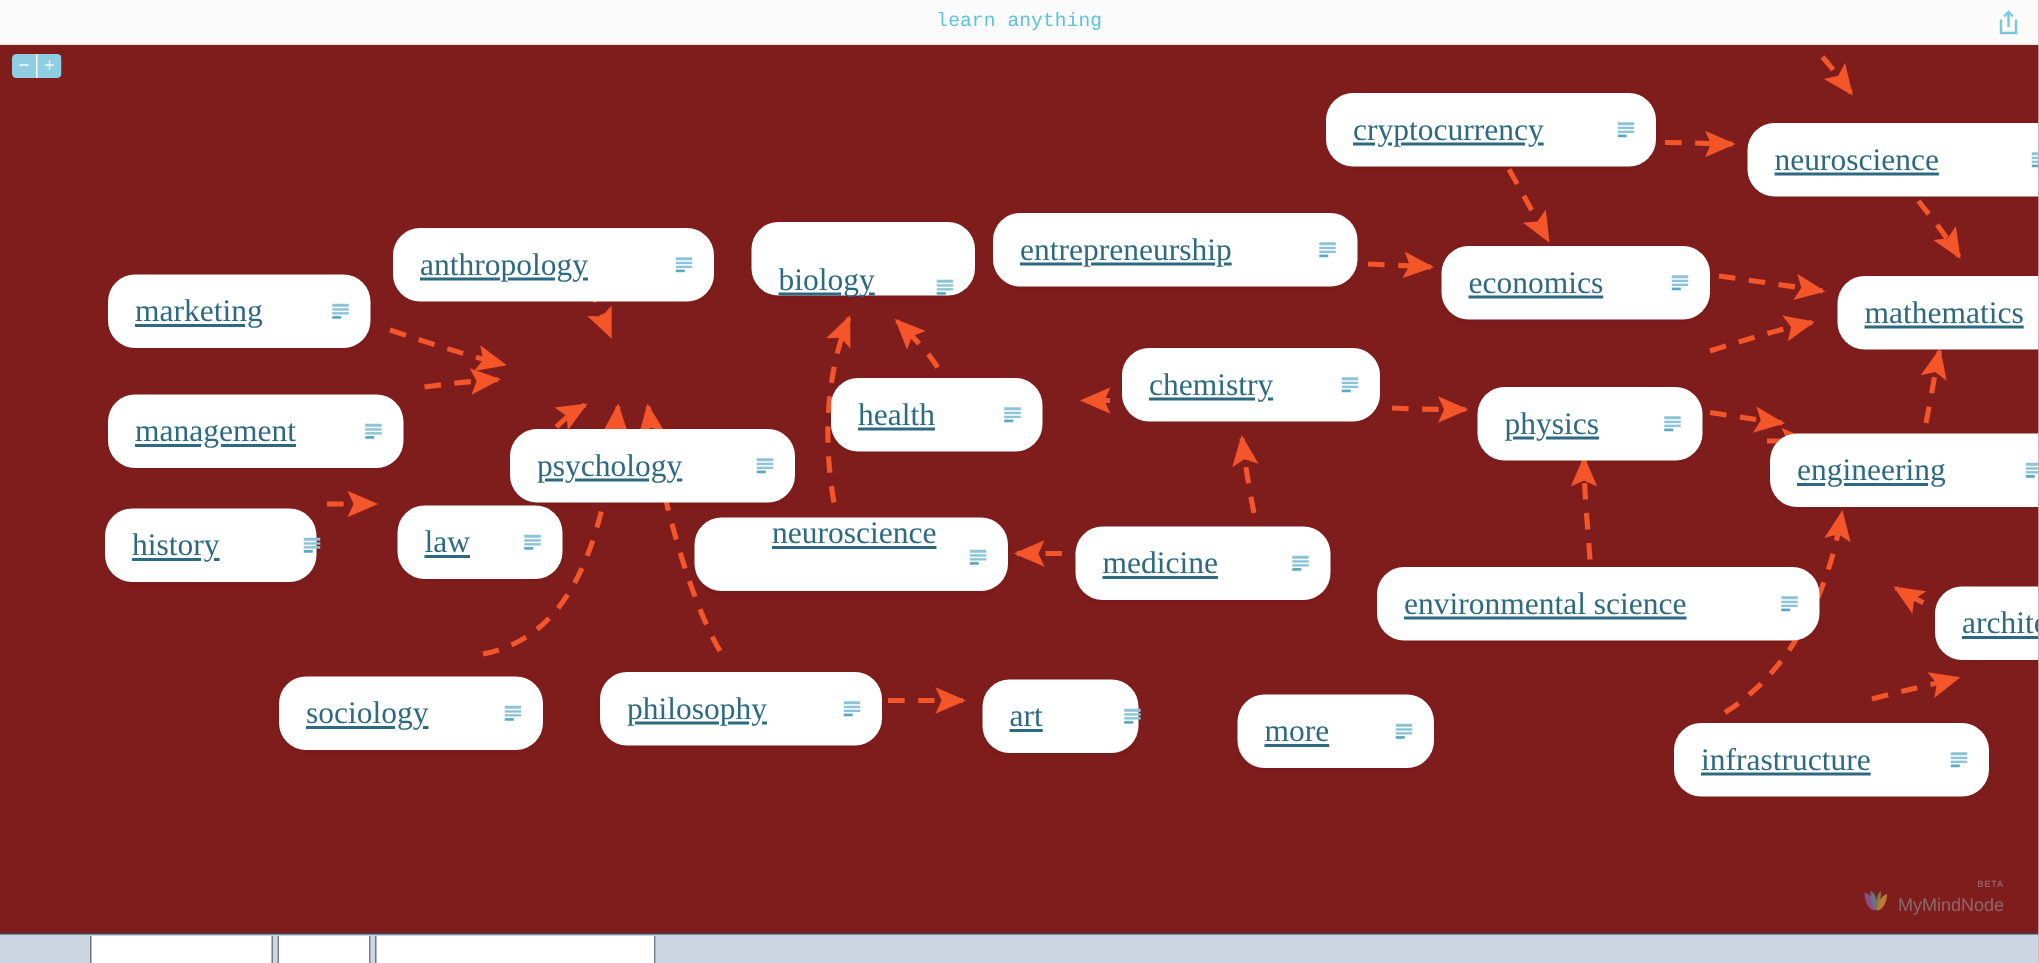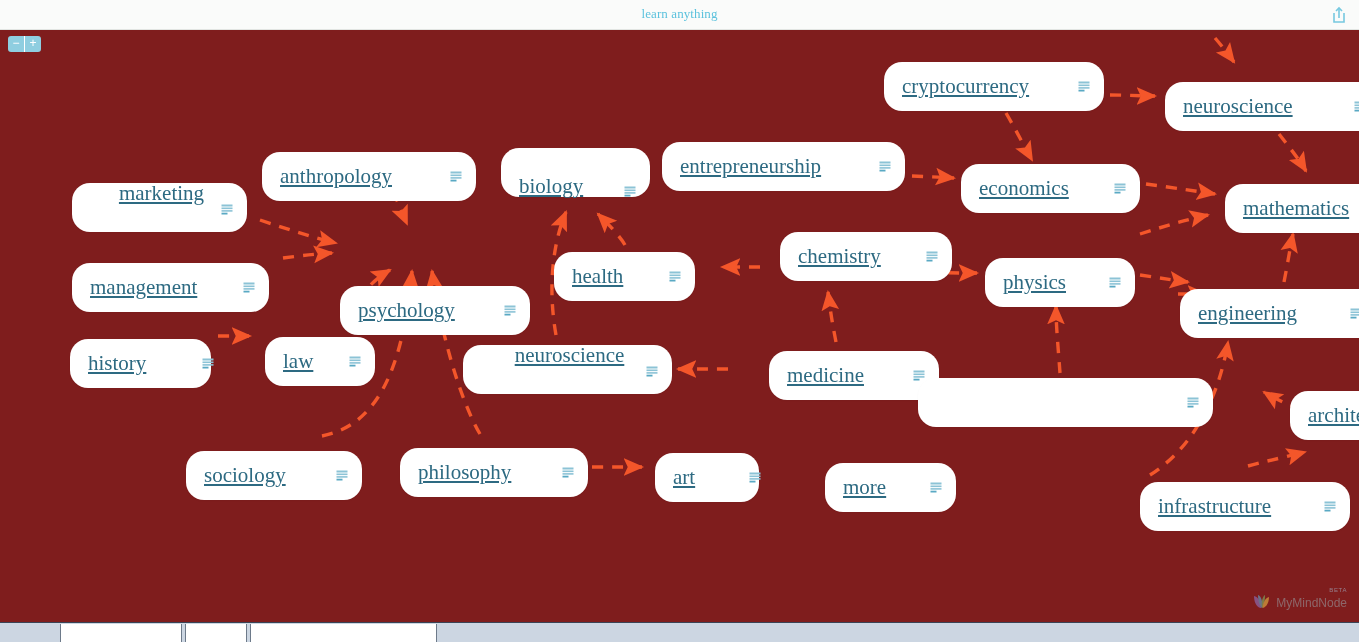--- a/index.html
+++ b/index.html
@@ -23,21 +23,21 @@
     background: #fafbfa;
     border-bottom: 1px solid #e2e5e2;
     box-sizing: border-box;
   }
   #topbar-title {
     position: absolute;
     left: 0; right: 0; top: 6px;
     text-align: center;
     font-size: 13px;
     color: #5cc2dd;
-    font-family: Liberation Serif, serif;
+    font-family: Liberation Mono, monospace;
     letter-spacing: .1px;
   }
   #share-btn {
     position: absolute;
     right: 8px; top: 4px;
     width: 24px; height: 22px;
     cursor: pointer;
   }
 
   
@@ -103,21 +103,21 @@
     margin-left: auto;
     padding-left: 22px;
     flex: 0 0 auto;
     display: flex;
     align-items: center;
   }
 
   
   #watermark {
     position: absolute;
-    right: 12px; bottom: 8px;
+    right: 23px; bottom: 8px;
     display: flex;
     align-items: center;
     opacity: .55;
     z-index: 30;
   }
   #watermark-text {
     font-family: "Liberation Sans", sans-serif;
     font-size: 12px;
     color: #9aa3a8;
     margin-left: 4px;
@@ -268,35 +268,35 @@
         <span class="node-label">economics</span>
         <span class="note-icon">
           <svg width="12" height="11" viewBox="0 0 12 11">
             <rect x="0.5" y="0.5" width="11" height="2" fill="#8cc3d6"></rect>
             <rect x="0.5" y="3.5" width="11" height="1.6" fill="#8cc3d6"></rect>
             <rect x="0.5" y="6.1" width="11" height="1.6" fill="#8cc3d6"></rect>
             <rect x="0.5" y="8.7" width="6" height="1.8" fill="#5aa9c4"></rect>
           </svg>
         </span>
       </div>
-      <div class="node" style="left: 72px; top: 153px; width: 175px; height: 49px; flex-direction: column;">
+      <div class="node" style="left: 72px; top: 153px; width: 175px; height: 49px;">
         <span class="node-label">marketing</span>
         <span class="note-icon">
           <svg width="12" height="11" viewBox="0 0 12 11">
             <rect x="0.5" y="0.5" width="11" height="2" fill="#8cc3d6"></rect>
             <rect x="0.5" y="3.5" width="11" height="1.6" fill="#8cc3d6"></rect>
             <rect x="0.5" y="6.1" width="11" height="1.6" fill="#8cc3d6"></rect>
             <rect x="0.5" y="8.7" width="6" height="1.8" fill="#5aa9c4"></rect>
           </svg>
         </span>
       </div>
       <div class="node" style="left: 1225px; top: 154px; width: 200px; height: 49px;">
         <span class="node-label">mathematics</span>
       </div>
-      <div class="node" style="left: 780px; top: 202px; width: 172px; height: 49px; text-align: right;">
+      <div class="node" style="left: 748px; top: 202px; width: 172px; height: 49px; text-align: right;">
         <span class="node-label">chemistry</span>
         <span class="note-icon">
           <svg width="12" height="11" viewBox="0 0 12 11">
             <rect x="0.5" y="0.5" width="11" height="2" fill="#8cc3d6"></rect>
             <rect x="0.5" y="3.5" width="11" height="1.6" fill="#8cc3d6"></rect>
             <rect x="0.5" y="6.1" width="11" height="1.6" fill="#8cc3d6"></rect>
             <rect x="0.5" y="8.7" width="6" height="1.8" fill="#5aa9c4"></rect>
           </svg>
         </span>
       </div>
@@ -381,32 +381,33 @@
         <span class="node-label">neuroscience</span>
         <span class="note-icon">
           <svg width="12" height="11" viewBox="0 0 12 11">
             <rect x="0.5" y="0.5" width="11" height="2" fill="#8cc3d6"></rect>
             <rect x="0.5" y="3.5" width="11" height="1.6" fill="#8cc3d6"></rect>
             <rect x="0.5" y="6.1" width="11" height="1.6" fill="#8cc3d6"></rect>
             <rect x="0.5" y="8.7" width="6" height="1.8" fill="#5aa9c4"></rect>
           </svg>
         </span>
       </div>
-      <div class="node" style="left: 769px; top: 321px; width: 170px; height: 49px;">
+      <div class="node" style="left: 717px; top: 321px; width: 170px; height: 49px;">
         <span class="node-label">medicine</span>
         <span class="note-icon">
           <svg width="12" height="11" viewBox="0 0 12 11">
             <rect x="0.5" y="0.5" width="11" height="2" fill="#8cc3d6"></rect>
             <rect x="0.5" y="3.5" width="11" height="1.6" fill="#8cc3d6"></rect>
             <rect x="0.5" y="6.1" width="11" height="1.6" fill="#8cc3d6"></rect>
             <rect x="0.5" y="8.7" width="6" height="1.8" fill="#5aa9c4"></rect>
           </svg>
         </span>
       </div>
       <div class="node" style="left: 918px; top: 348px; width: 295px; height: 49px;">
+        <span class="node-label">environmental science</span>
         <span class="note-icon">
           <svg width="12" height="11" viewBox="0 0 12 11">
             <rect x="0.5" y="0.5" width="11" height="2" fill="#8cc3d6"></rect>
             <rect x="0.5" y="3.5" width="11" height="1.6" fill="#8cc3d6"></rect>
             <rect x="0.5" y="6.1" width="11" height="1.6" fill="#8cc3d6"></rect>
             <rect x="0.5" y="8.7" width="6" height="1.8" fill="#5aa9c4"></rect>
           </svg>
         </span>
       </div>
       <div class="node" style="left: 1290px; top: 361px; width: 190px; height: 49px;">
@@ -449,21 +450,21 @@
         <span class="node-label">more</span>
         <span class="note-icon">
           <svg width="12" height="11" viewBox="0 0 12 11">
             <rect x="0.5" y="0.5" width="11" height="2" fill="#8cc3d6"></rect>
             <rect x="0.5" y="3.5" width="11" height="1.6" fill="#8cc3d6"></rect>
             <rect x="0.5" y="6.1" width="11" height="1.6" fill="#8cc3d6"></rect>
             <rect x="0.5" y="8.7" width="6" height="1.8" fill="#5aa9c4"></rect>
           </svg>
         </span>
       </div>
-      <div class="node" style="left: 1140px; top: 452px; width: 210px; height: 49px; justify-content: center;">
+      <div class="node" style="left: 1116px; top: 452px; width: 210px; height: 49px; justify-content: center;">
         <span class="node-label">infrastructure</span>
         <span class="note-icon">
           <svg width="12" height="11" viewBox="0 0 12 11">
             <rect x="0.5" y="0.5" width="11" height="2" fill="#8cc3d6"></rect>
             <rect x="0.5" y="3.5" width="11" height="1.6" fill="#8cc3d6"></rect>
             <rect x="0.5" y="6.1" width="11" height="1.6" fill="#8cc3d6"></rect>
             <rect x="0.5" y="8.7" width="6" height="1.8" fill="#5aa9c4"></rect>
           </svg>
         </span>
       </div>

